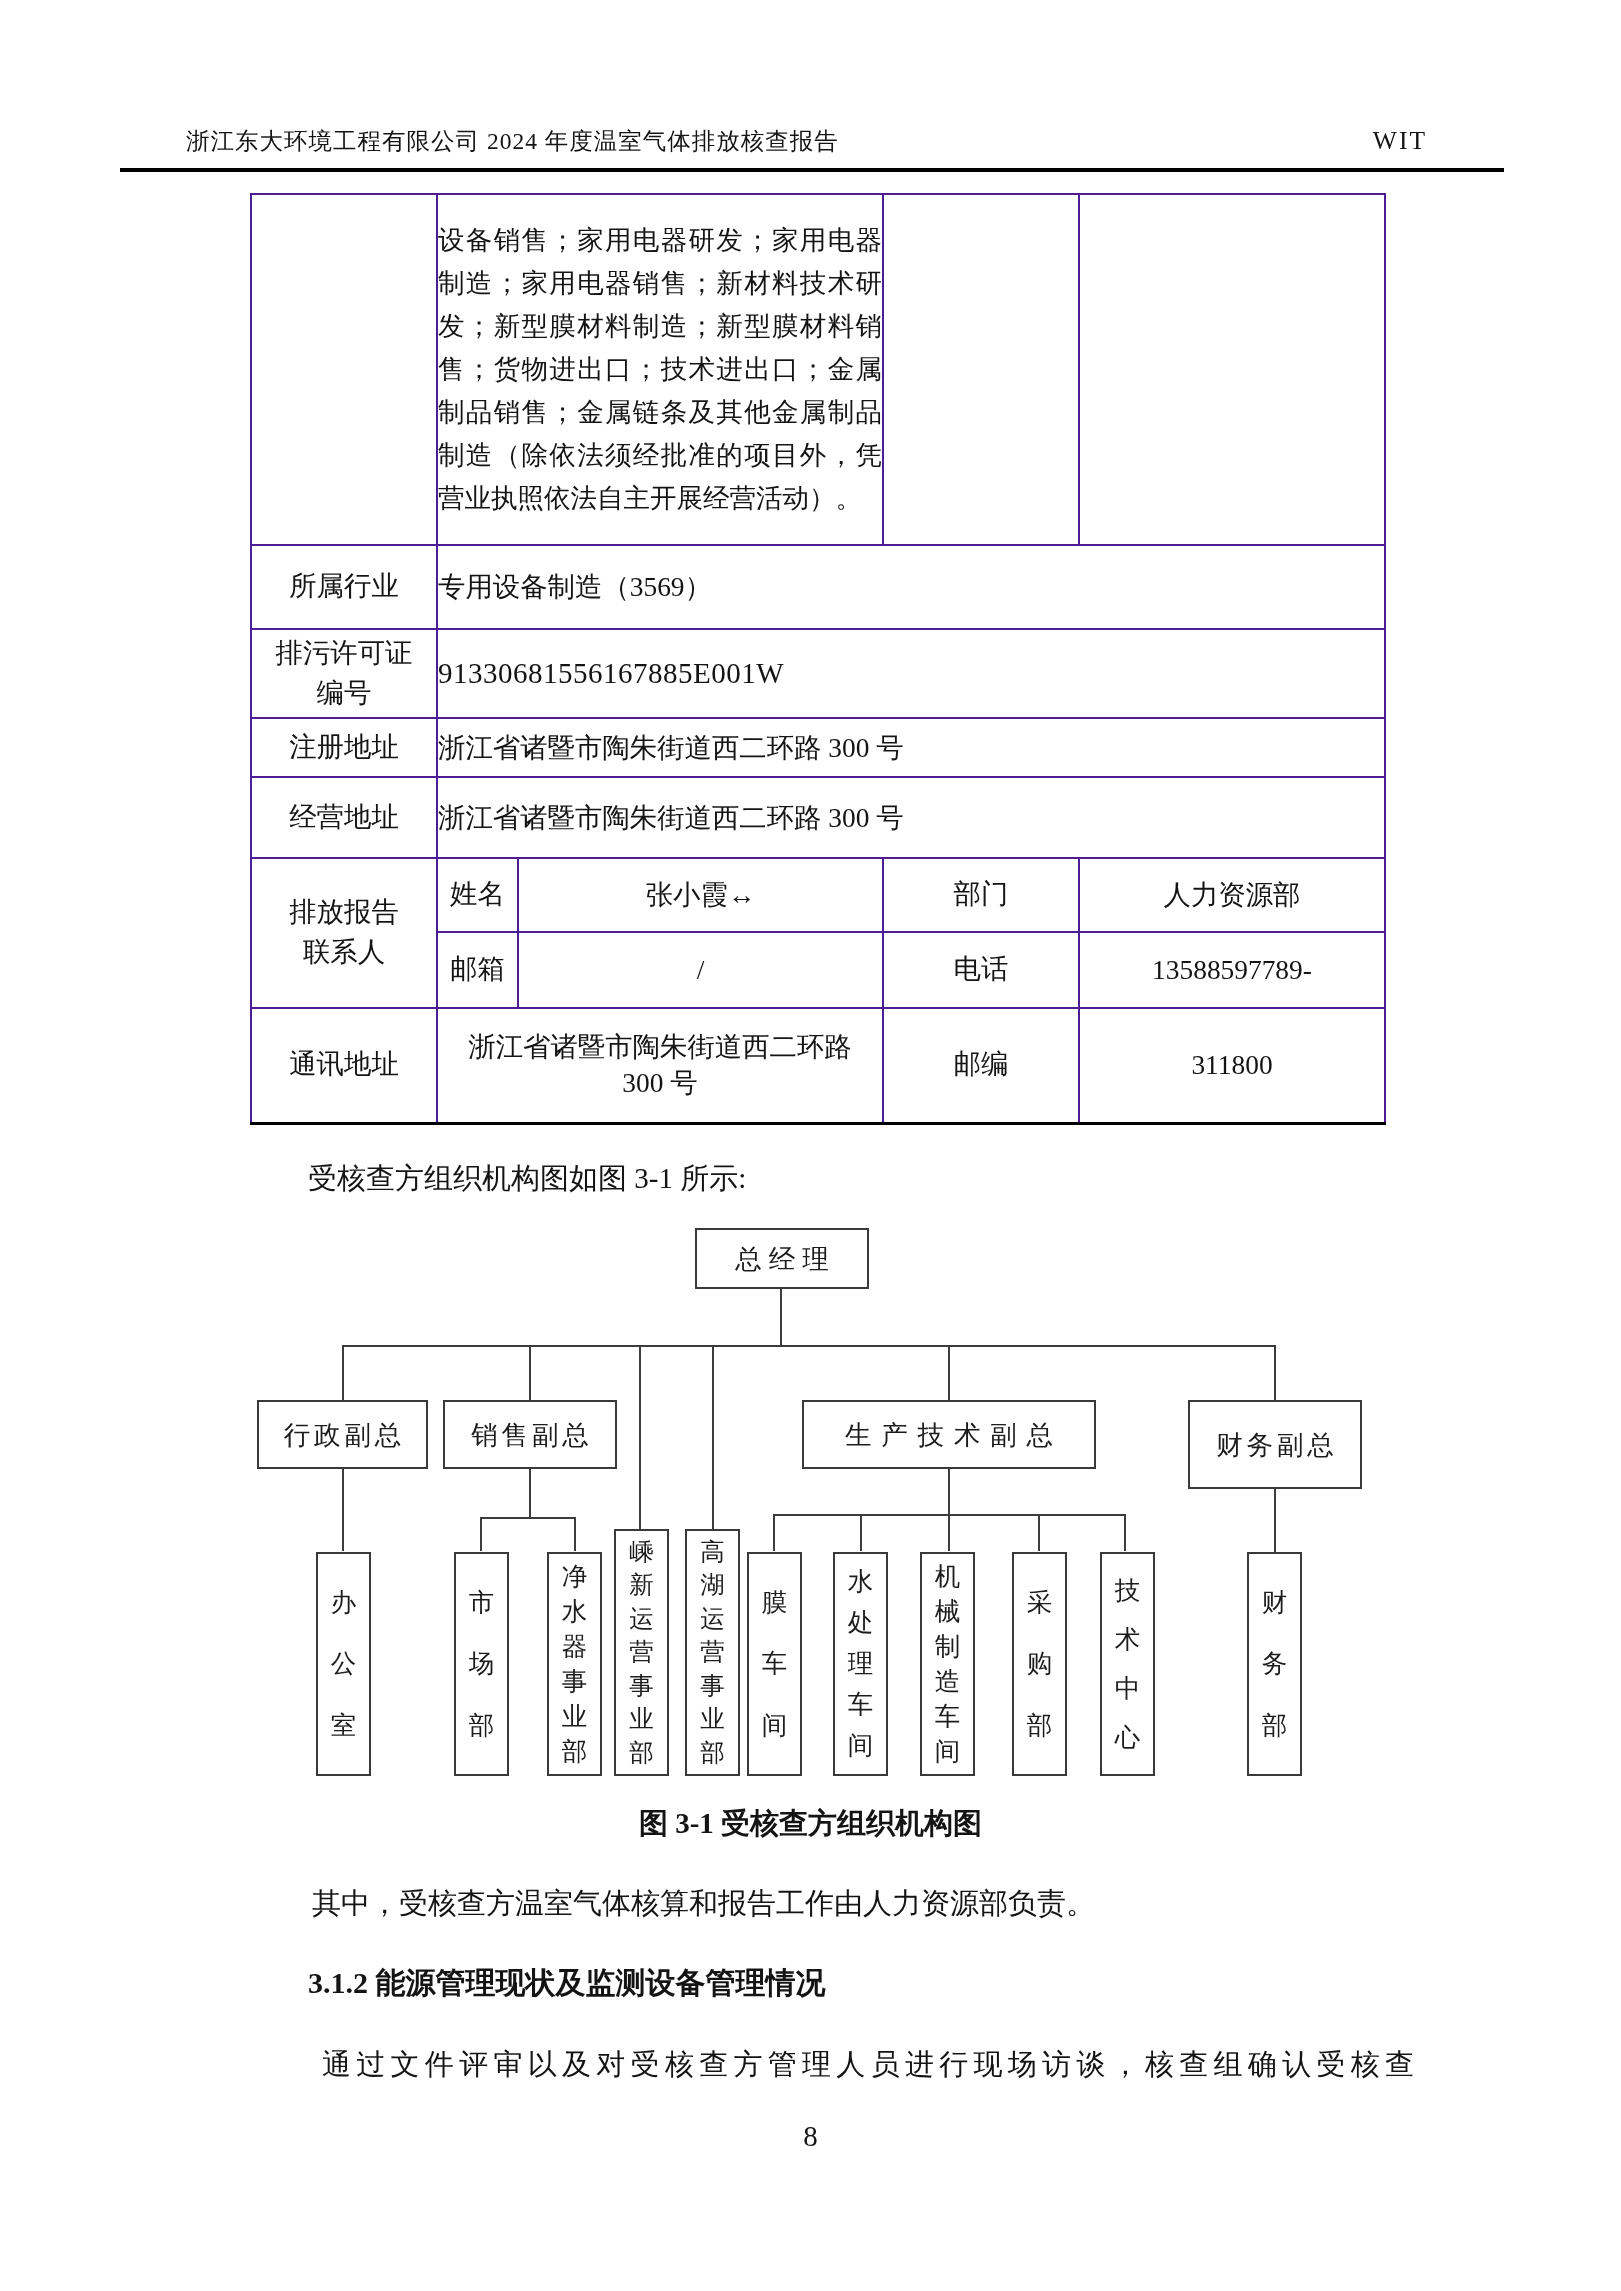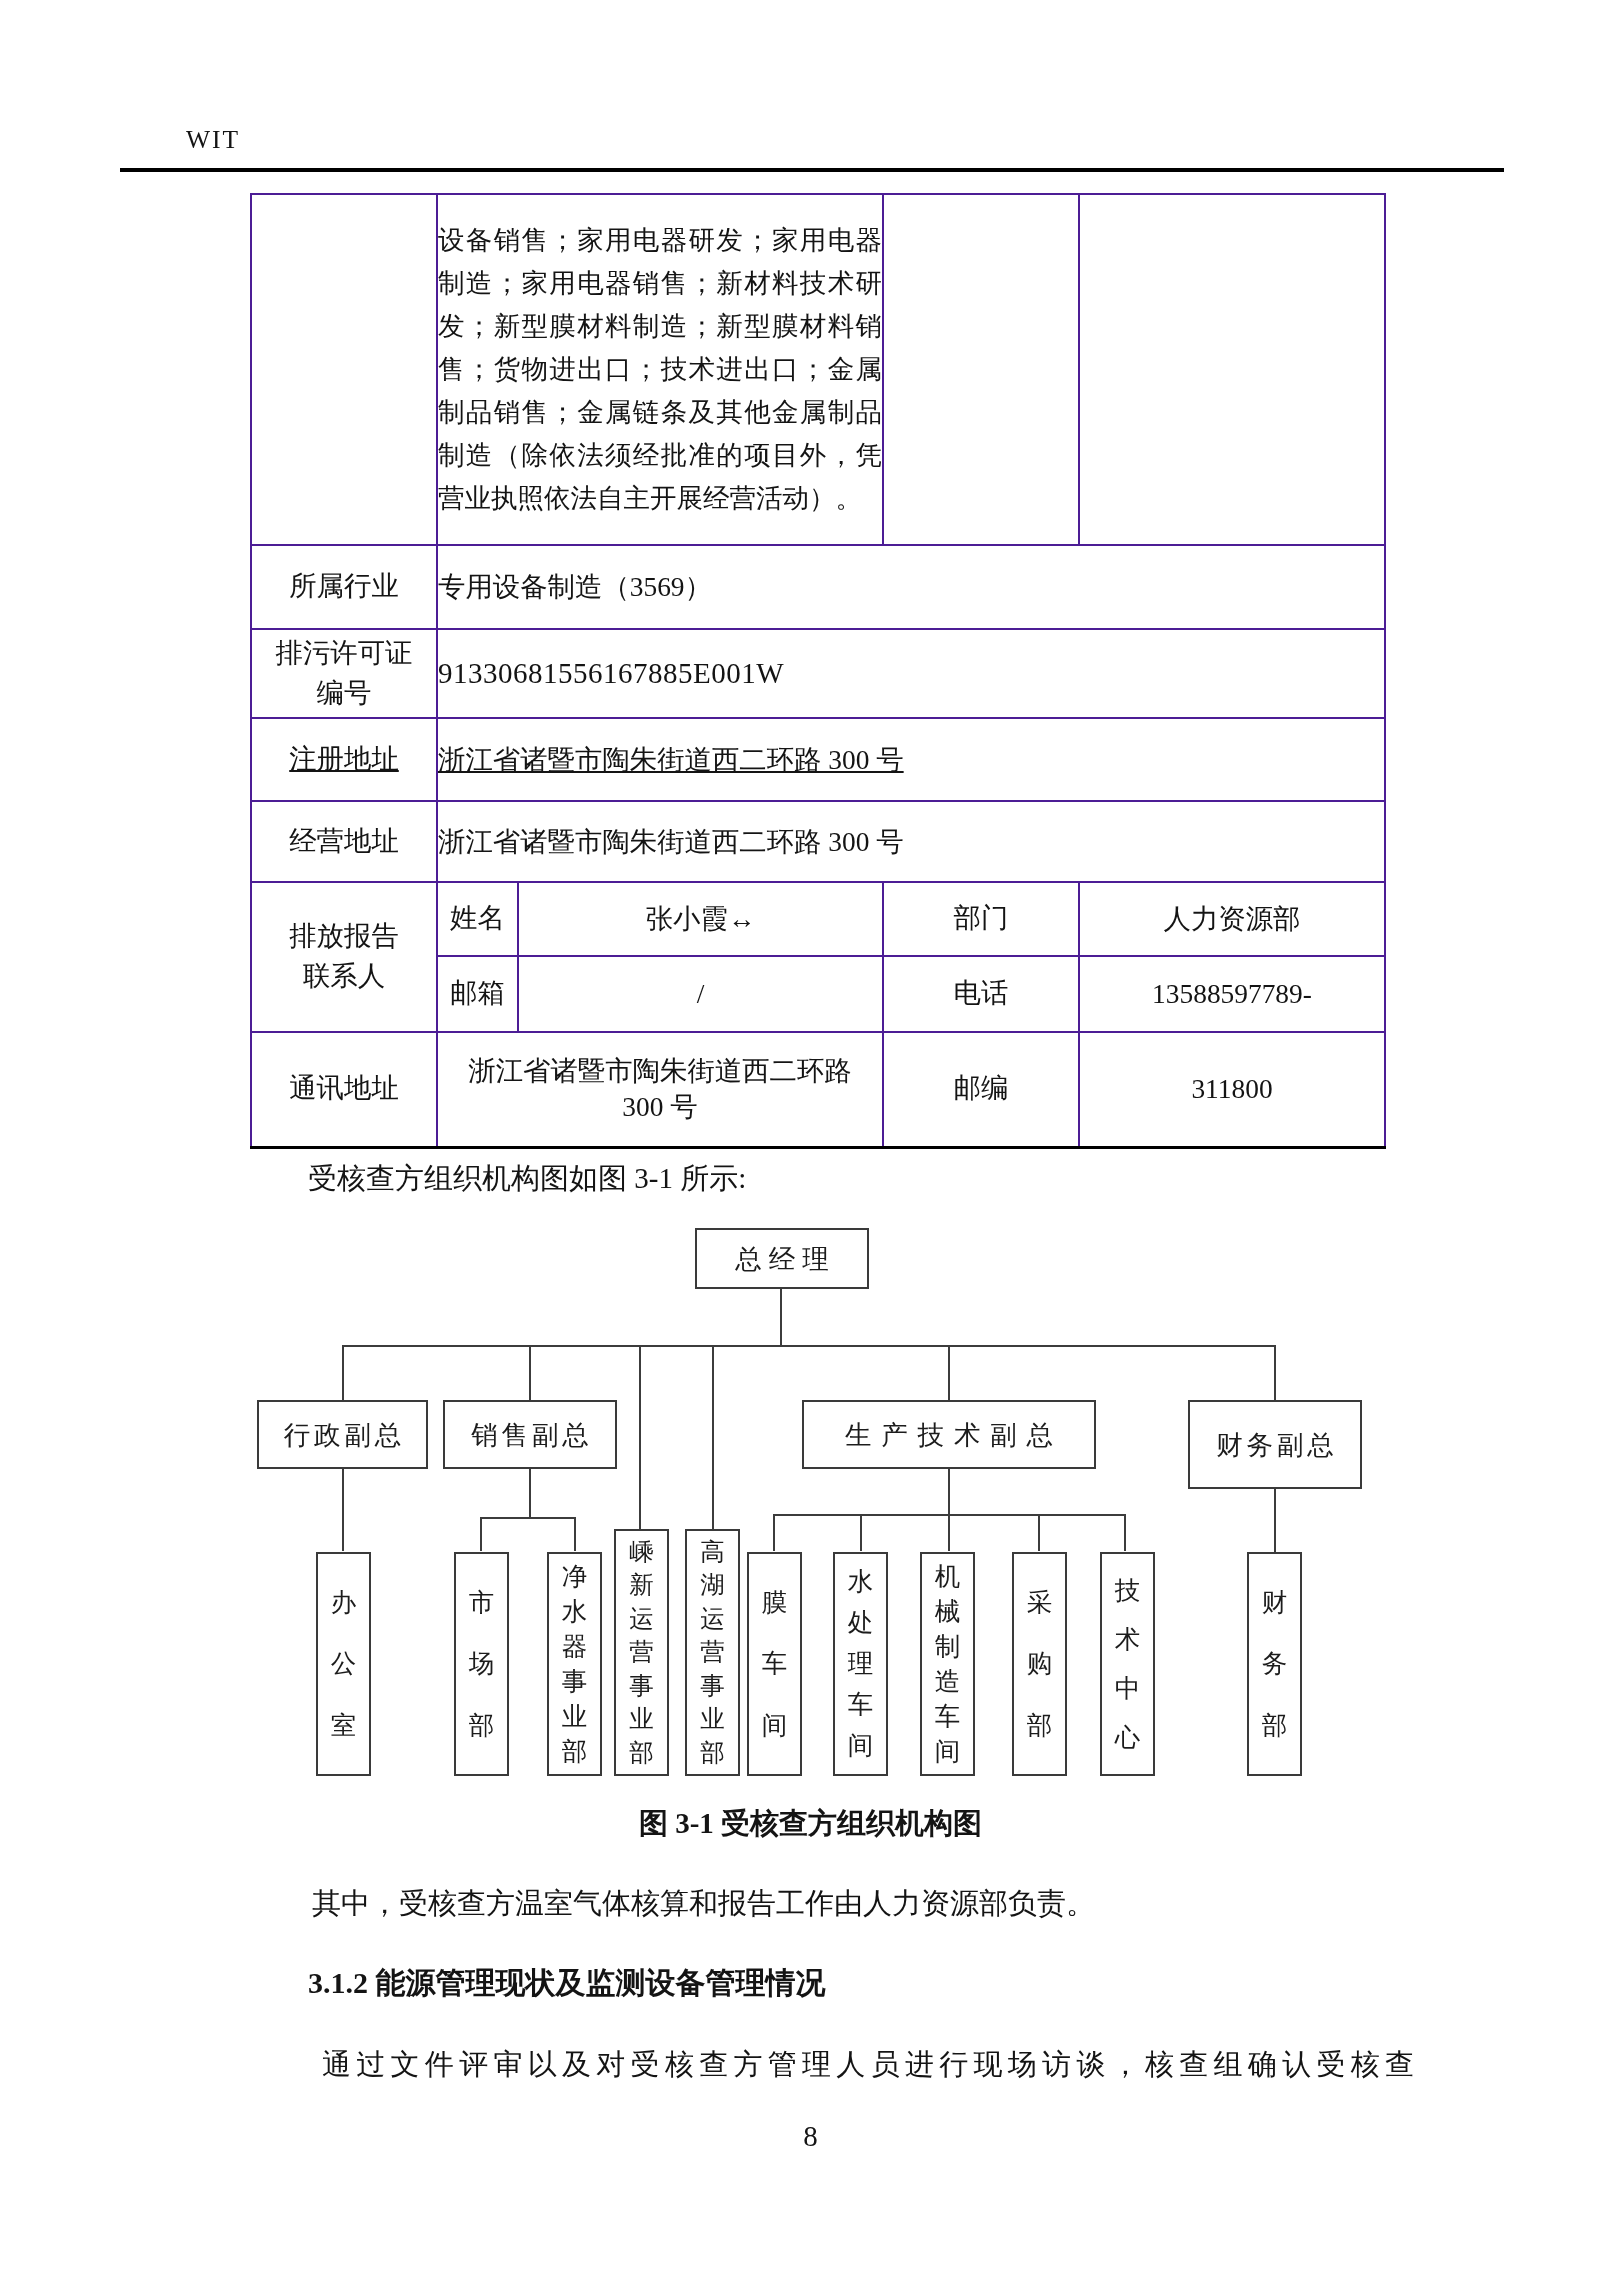--- a/index.html
+++ b/index.html
@@ -11,21 +11,21 @@
   
   .hdr{position:absolute;top:125px;left:186px;right:194px;display:flex;justify-content:space-between;align-items:baseline;}
   .hdr-left{font-size:23.5px;letter-spacing:1px;}
   .hdr-right{font-size:25.5px;letter-spacing:2px;}
   .hdr-rule{position:absolute;top:168px;left:120px;width:1384px;height:3.9px;background:#000;}
   
   .tbl-wrap{position:absolute;left:250px;top:193px;}
   table.info{border-collapse:collapse;table-layout:fixed;width:1134px;font-size:27.4px;color:#141414;}
   table.info td{border:2px solid #4c1d95;vertical-align:middle;padding:0;overflow:hidden;}
   table.info tr.last td{border-bottom:3.9px solid #000;}
-  .r1{height:351px;} .r2{height:84px;} .r3{height:89px;} .r4{height:83px;text-decoration:underline;}
+  .r1{height:351px;} .r2{height:84px;} .r3{height:89px;} .r4{height:59px;}
   .r5{height:81px;} .r6{height:74px;} .r7{height:76px;} .r8{height:115px;}
   td.lbl{text-align:center;line-height:1.45;}
   td.pre{white-space:pre-line;}
   td.val-l{text-align:left;padding:0 17.6px;}
   td.val-c{text-align:center;}
   td.scope{
     font-size:26.5px;line-height:43px;text-align:justify;text-justify:inter-character;
     word-break:break-all;padding:1px 10.8px;vertical-align:middle;
   }
   td.permit{font-size:29px;letter-spacing:0.5px;}
@@ -47,20 +47,21 @@
   .obox.vbox span{display:block;line-height:1;}
   .obox.vtall{border-width:2.9px;font-size:24.5px;}
   .ln{position:absolute;background:#3c3c3c;}
 </style>
 </head>
 <body>
 
 <div class="page">
 
   <div class="hdr">
+    <span class="hdr-left">浙江东大环境工程有限公司 2024 年度温室气体排放核查报告</span>
     <span class="hdr-right">WIT</span>
   </div>
   <div class="hdr-rule"></div>
 
   <div class="tbl-wrap">
     <table class="info">
       <colgroup>
         <col style="width:186px">
           <col style="width:81px">
           <col style="width:365px">

